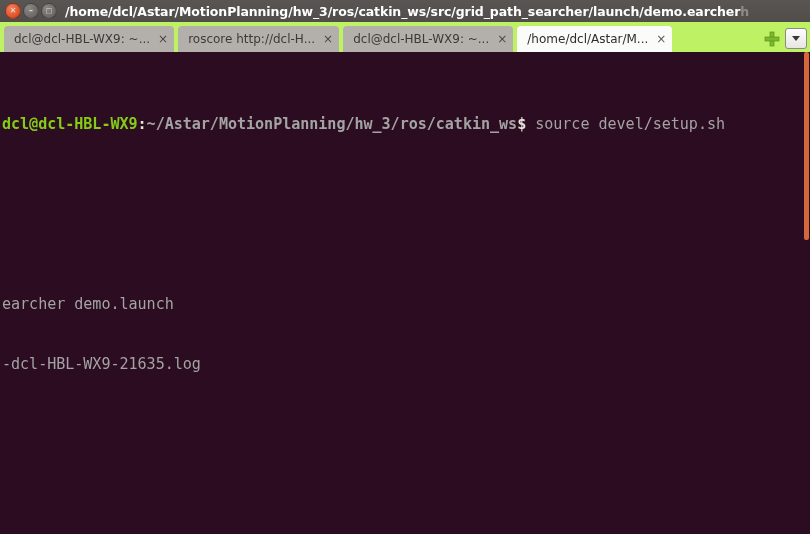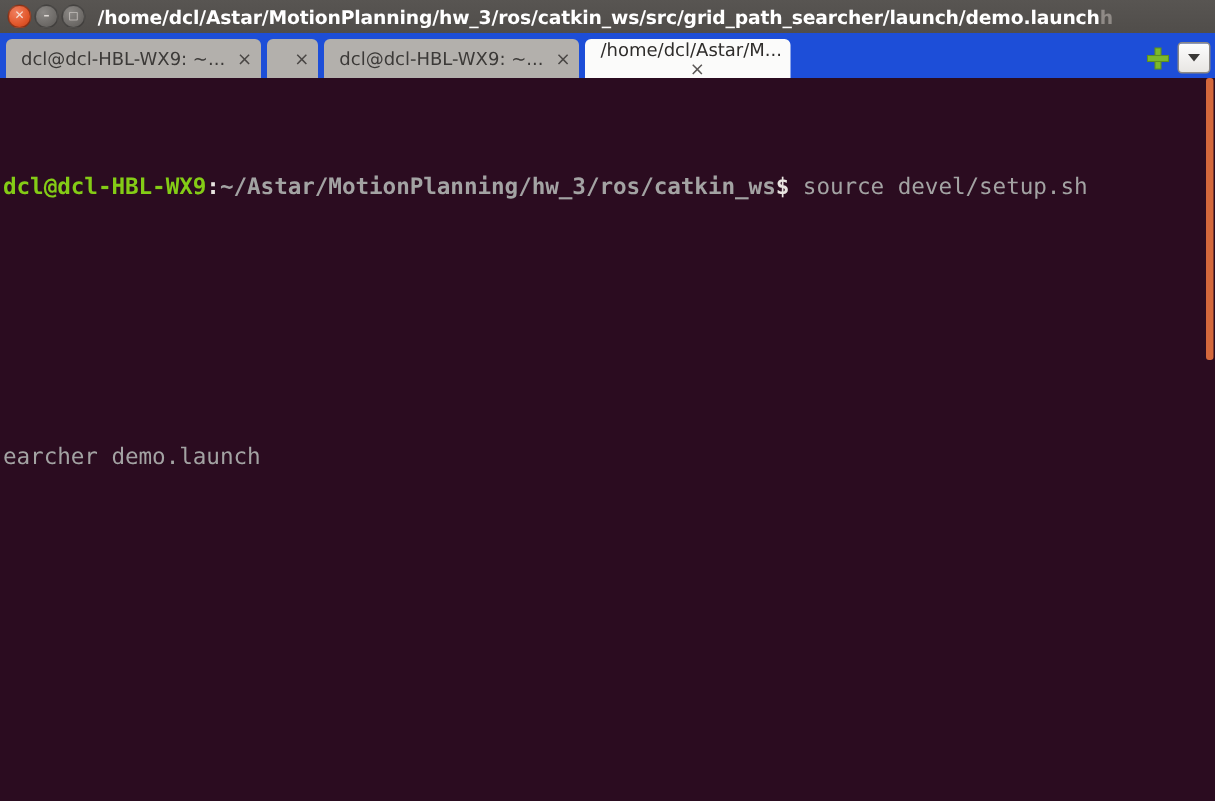--- a/index.html
+++ b/index.html
@@ -76,21 +76,21 @@
     overflow: hidden;
     font-family: "DejaVu Sans", sans-serif;
     letter-spacing: -0.1px;
   }
   .wtitle .faded { color: #8f8a86; font-weight: bold; }
 
   
   .tabbar {
     height: 30px;
     min-height: 30px;
-    background: #1d4ed8;
+    background: #bef264;
     display: flex;
     align-items: flex-end;
     padding: 0 0 0 4px;
     position: relative;
     overflow: hidden;
     justify-content: space-between;
   }
 
   .tab {
     height: 26px;
@@ -109,21 +109,20 @@
   }
   .tab .lbl {
     overflow: hidden;
     text-overflow: clip;
     white-space: nowrap;
     flex: 1 1 auto;
   }
   .tab.active {
     background: #fbfbfa;
     color: #2f2d2b;
-    flex-direction: column;
   }
   .tab .x {
     margin-left: 8px;
     font-size: 12px;
     color: #4a4745;
     flex: 0 0 auto;
     line-height: 1;
   }
   .tab.active .x { color: #5a5755; }
 
@@ -212,31 +211,32 @@
       <div class="wbtn close">
         <span class="glyph">✕</span>
       </div>
       <div class="wbtn min">
         <span class="glyph">–</span>
       </div>
       <div class="wbtn max">
         <span class="glyph">□</span>
       </div>
     </div>
-    <div class="wtitle"><span>/home/dcl/Astar/MotionPlanning/hw_3/ros/catkin_ws/src/grid_path_searcher/launch/demo.launch</span><span class="faded">h</span></div>
+    <div class="wtitle"><span>/home/dcl/Astar/MotionPlanning/hw_3/ros/catkin_ws/src/grid_path_searcher/launch/demo.earcher</span><span class="faded">h</span></div>
   </div>
 
   <div class="tabbar">
 
     <div class="tab">
       <span class="lbl">dcl@dcl-HBL-WX9: ~...</span>
       <span class="x">×</span>
     </div>
 
     <div class="tab">
+      <span class="lbl">roscore http://dcl-H...</span>
       <span class="x">×</span>
     </div>
 
     <div class="tab">
       <span class="lbl">dcl@dcl-HBL-WX9: ~...</span>
       <span class="x">×</span>
     </div>
 
     <div class="tab active">
       <span class="lbl">/home/dcl/Astar/M...</span>
@@ -259,20 +259,21 @@
 
   <div class="termwrap">
     <div class="term">
 
       <div class="line"><span class="g">dcl@dcl-HBL-WX9</span><span class="w">:</span><span class="b">~/Astar/MotionPlanning/hw_3/ros/catkin_ws</span><span class="w">$</span><span class="n"> source devel/setup.sh</span></div>
 
       <div class="line"> </div>
 
 
       <div class="line n">earcher demo.launch</div>
+      <div class="line n">-dcl-HBL-WX9-21635.log</div>
       
       
       
 
       
 
       
 
       
 

